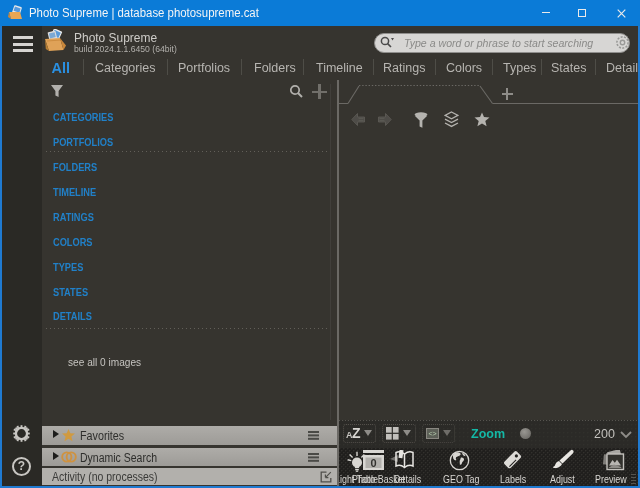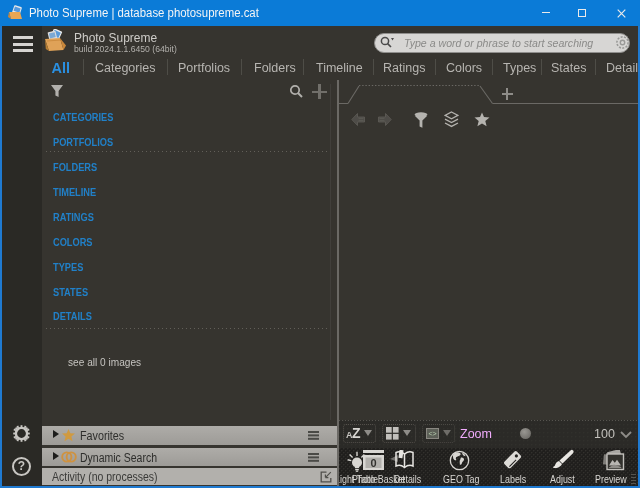--- a/index.html
+++ b/index.html
@@ -199,23 +199,23 @@
     <rect x="0" y="0" width="5.7" height="5.7"></rect>
       <rect x="6.9" y="0" width="5.7" height="5.7"></rect>
     <rect x="0" y="6.9" width="5.7" height="5.7"></rect>
       <rect x="6.9" y="6.9" width="5.7" height="5.7"></rect>
   </g>
 </svg>
 <div class="abs" style="left:403px;top:430px;width:0;height:0;border-left:4.5px solid transparent;border-right:4.5px solid transparent;border-top:6px solid #8e8c88;"></div>
 <div class="abs" style="left:422px;top:424px;width:33px;height:19px;border:1px dotted #4a4843;border-radius:3px;box-sizing:border-box;"></div>
 <div class="abs" style="left:426px;top:428px;width:13px;height:11px;background:#5d6058;border:1px solid #8a8882;box-sizing:border-box;color:#b8d0b0;font-size:7px;text-align:center;line-height:9px;">&lt;&gt;</div>
 <div class="abs" style="left:443px;top:430px;width:0;height:0;border-left:4.5px solid transparent;border-right:4.5px solid transparent;border-top:6px solid #6e6c68;"></div>
-<div class="abs" style="left:460px;top:427px;color:#f0abfc;font-size:12.5px;font-weight:normal;">Zoom</div>
+<div class="abs" style="left:471px;top:427px;color:#14b8a6;font-size:12.5px;font-weight:bold;">Zoom</div>
 <div class="abs" style="left:520px;top:428px;width:11px;height:11px;border-radius:50%;background:radial-gradient(circle at 40% 35%, #999792, #63615d);"></div>
-<div class="abs" style="left:594px;top:427px;color:#c2c0bc;font-size:12.5px;">100</div>
+<div class="abs" style="left:594px;top:427px;color:#c2c0bc;font-size:12.5px;">200</div>
 <svg class="abs" style="left:620px;top:431px;" width="12" height="8" viewBox="0 0 12 8">
   <path d="M1 1 L6 6 L11 1" fill="none" stroke="#8e8c88" stroke-width="1.8"></path>
 </svg>
 
 <div class="abs" style="left:339px;top:448px;width:299px;height:38px;background-color:#201f1d;background-image:radial-gradient(circle at 0.7px 0.7px, #32312d 0.55px, transparent 1px),radial-gradient(circle at 0.7px 0.7px, #32312d 0.55px, transparent 1px);background-size:4px 4px,4px 4px;background-position:0 0,2px 2px;"></div>
 
 <svg class="abs" style="left:347px;top:451px;" width="19" height="21" viewBox="0 0 19 21">
   <g stroke="#d8d6d2" stroke-width="1.4" fill="none">
     <line x1="10" y1="5" x2="10" y2="0.8"></line>
     <line x1="5.6" y1="6.4" x2="2.6" y2="3.4"></line>

